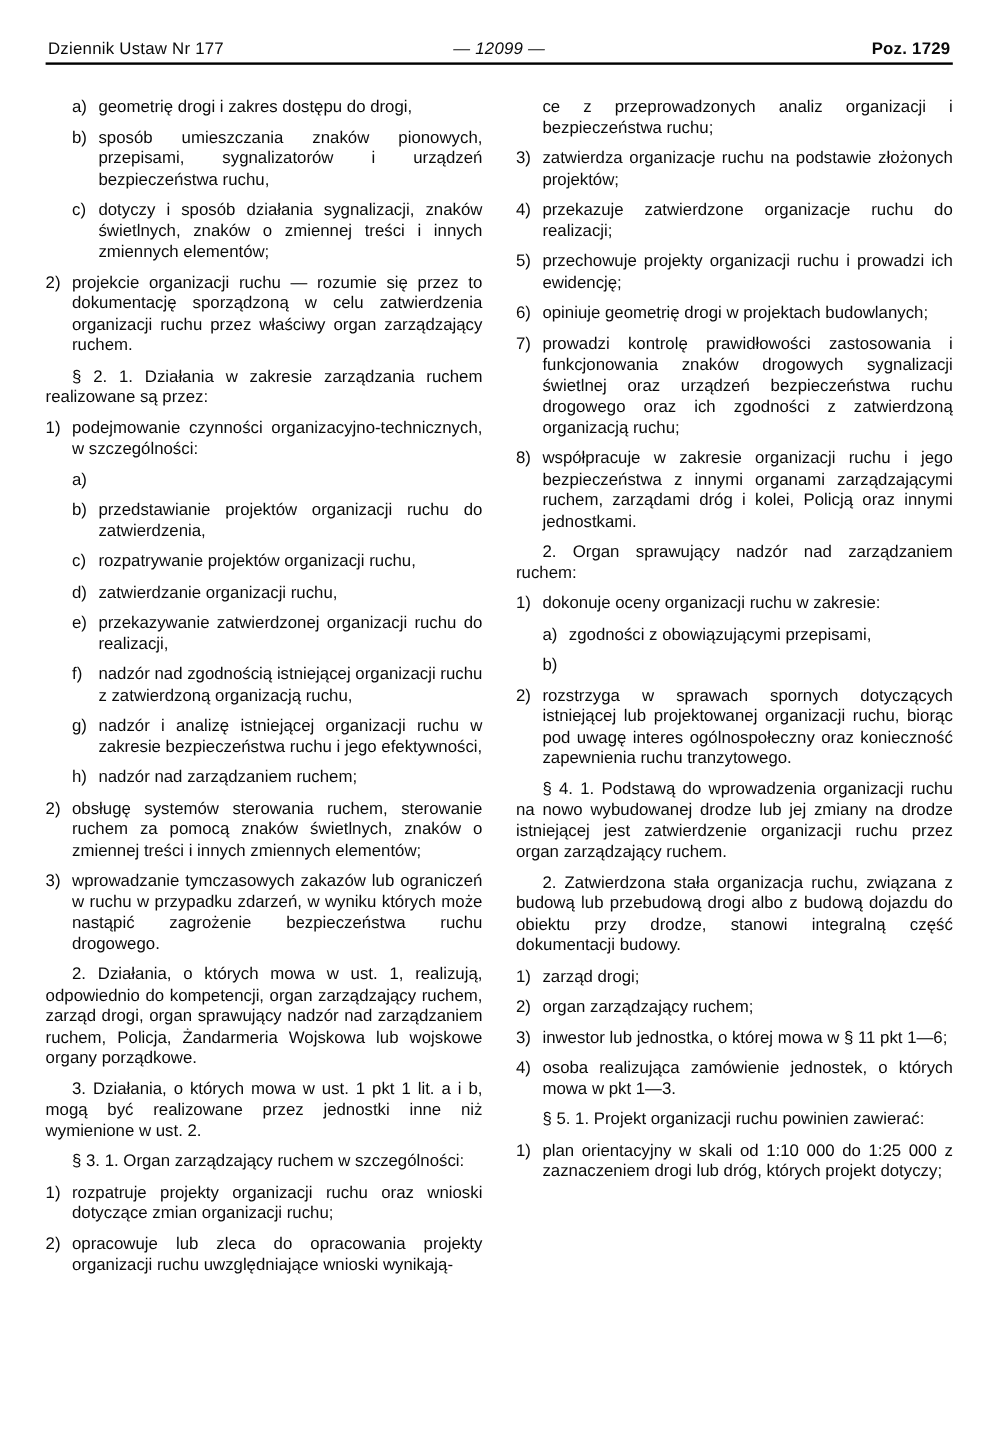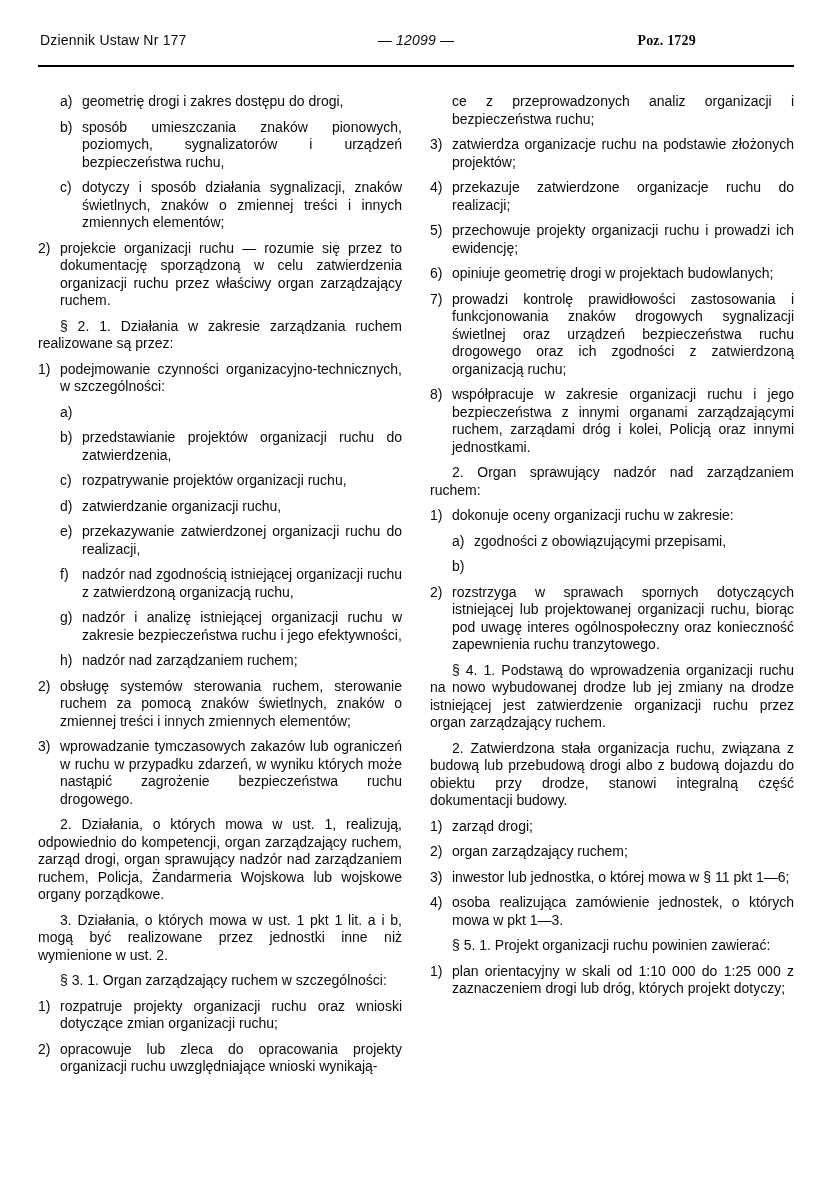--- a/index.html
+++ b/index.html
@@ -19,25 +19,25 @@
     box-sizing: border-box;
     width: 830px;
     height: 1199px;
     padding: 30px 36px 20px 38px;
   }
   header.doc-header {
     display: flex;
     align-items: baseline;
     font-size: 14px;
     letter-spacing: 0.2px;
-    padding: 2px 2px 16px 2px;
+    padding: 2px 2px 4px 2px;
   }
   .h-left  { flex: 1; text-align: left; }
   .h-center{ flex: 1; text-align: center; font-style: italic; }
-  .h-right { flex: 1; text-align: center; font-weight: bold; font-family: Liberation Serif, serif; }
+  .h-right { flex: 1; text-align: right; font-weight: bold; }
   .rule {
     height: 2px;
     background: #000;
     margin: 0 0 26px 0;
   }
   main.columns {
     display: flex;
     gap: 28px;
     font-size: 14px;
     line-height: 17.5px;
@@ -83,21 +83,21 @@
   </header>
   <div class="rule"></div>
   <main class="columns">
     <div class="col">
         <div class="item lvl2">
           <span class="lbl">a)</span>
           <span class="txt">geometrię drogi i zakres dostępu do drogi,</span>
         </div>
         <div class="item lvl2">
           <span class="lbl">b)</span>
-          <span class="txt">sposób umieszczania znaków pionowych, poziomych, sygnalizatorów i urządzeń bezpieczeństwa ruchu,</span>
+          <span class="txt">sposób umieszczania znaków pionowych, przepisami, sygnalizatorów i urządzeń bezpieczeństwa ruchu,</span>
         </div>
         <div class="item lvl2">
           <span class="lbl">c)</span>
           <span class="txt">dotyczy i sposób działania sygnalizacji, znaków świetlnych, znaków o zmiennej treści i innych zmiennych elementów;</span>
         </div>
         <div class="item lvl1">
           <span class="lbl">2)</span>
           <span class="txt">projekcie organizacji ruchu — rozumie się przez to dokumentację sporządzoną w celu zatwierdzenia organizacji ruchu przez właściwy organ zarządzający ruchem.</span>
         </div>
         <p class="para">§ 2. 1. Działania w zakresie zarządzania ruchem realizowane są przez:</p>

